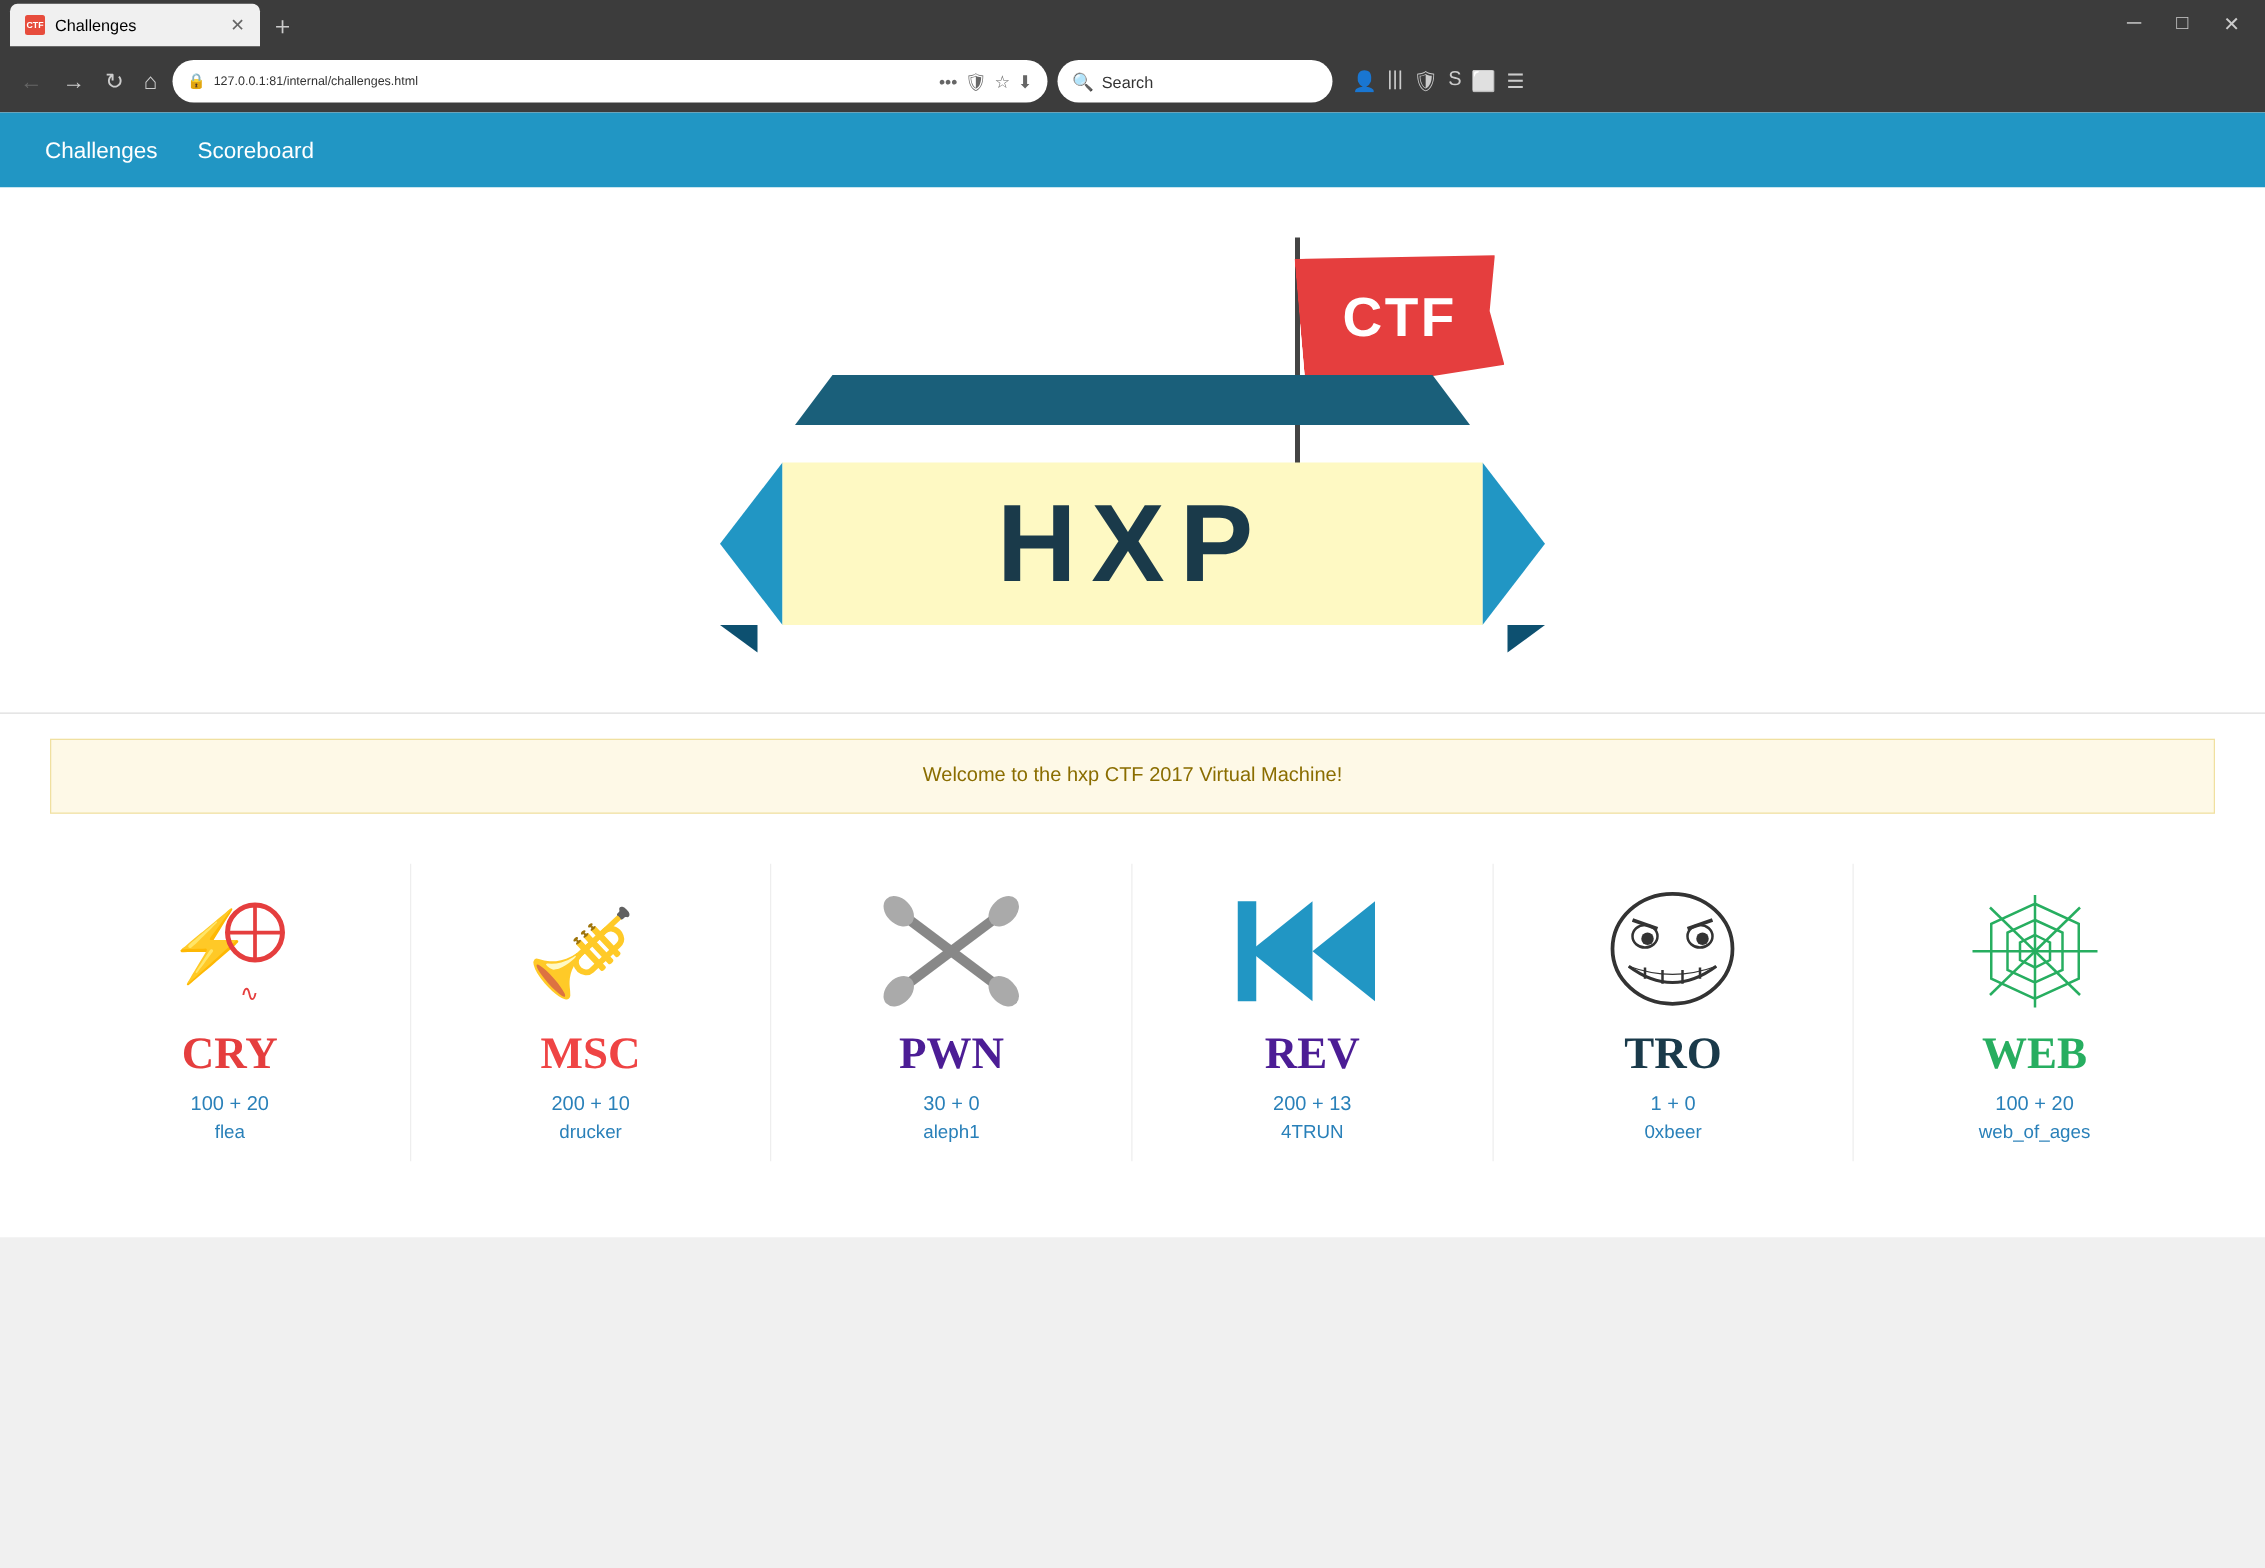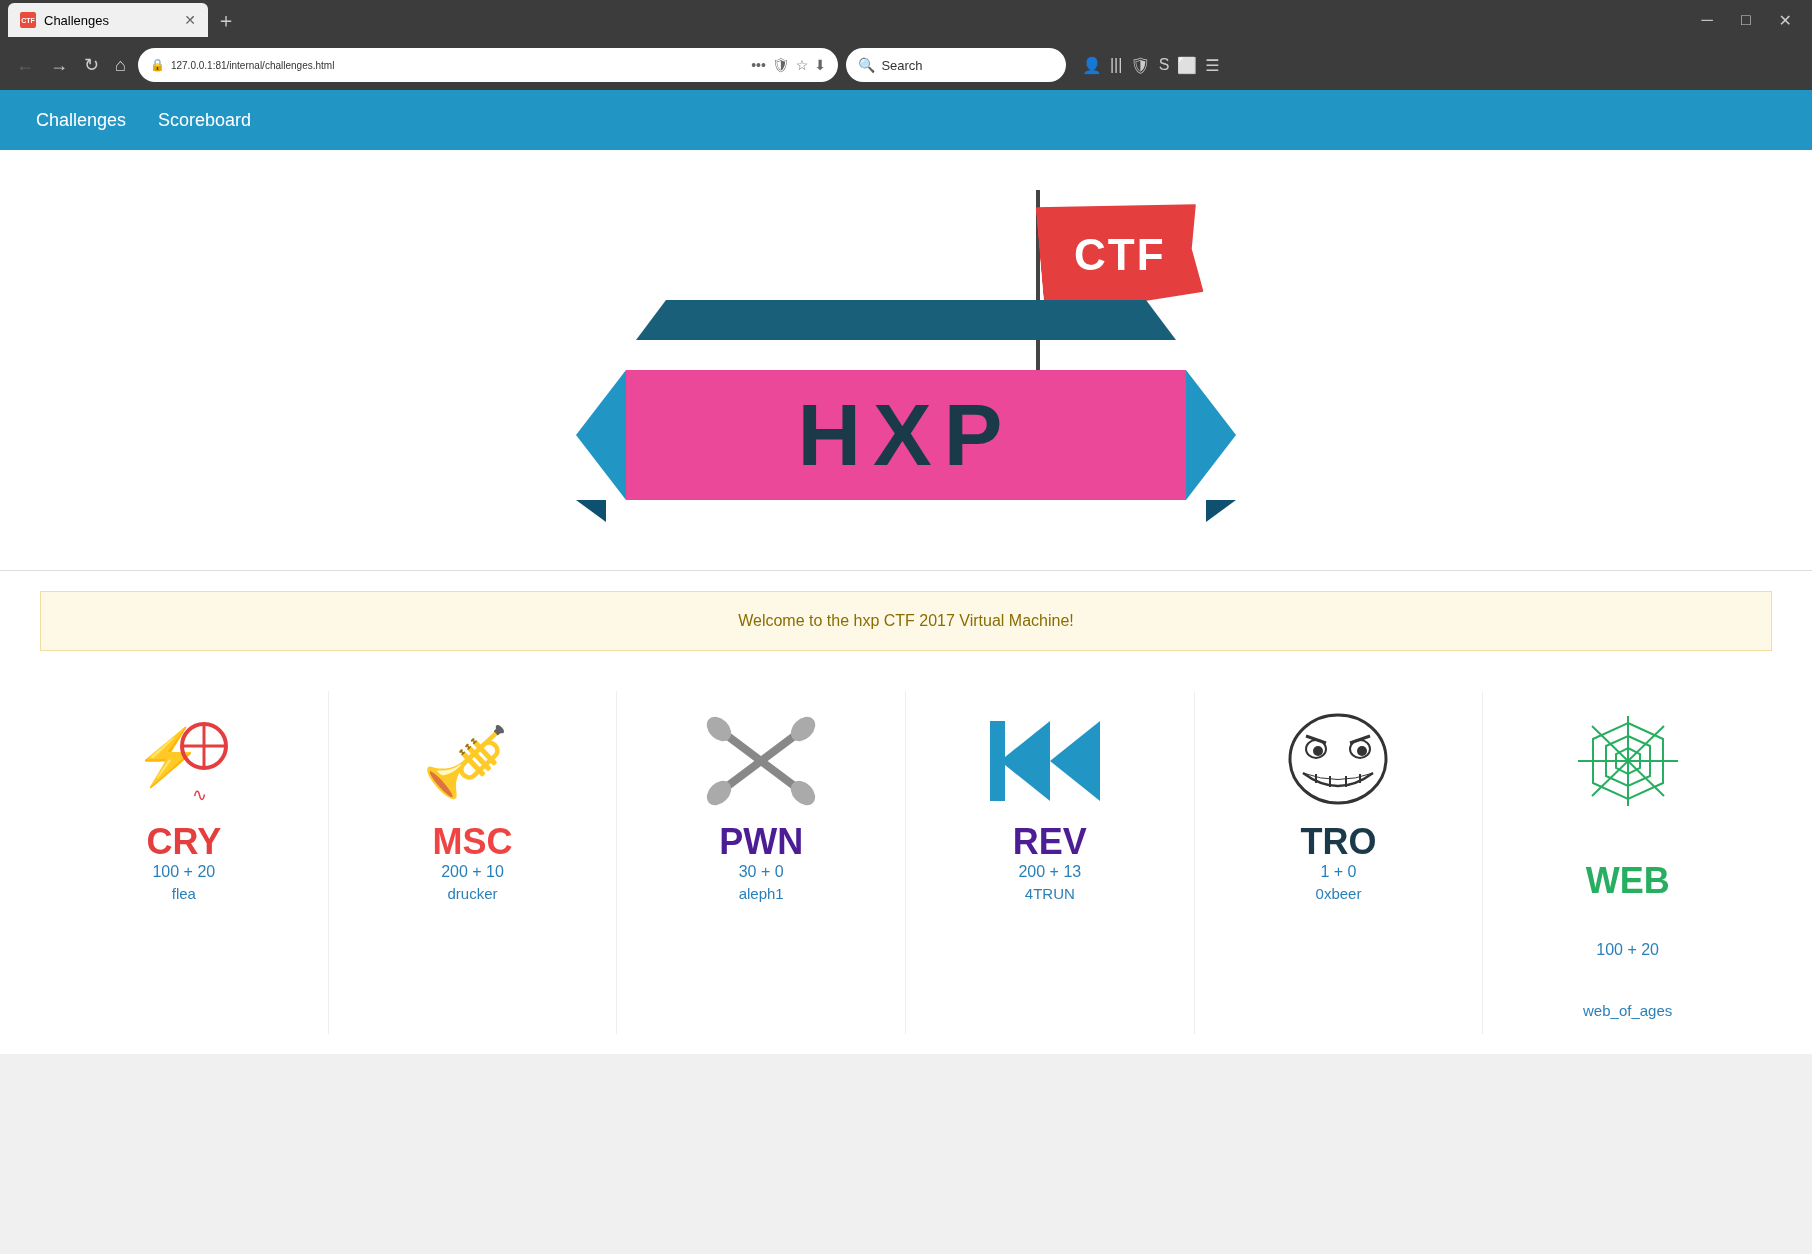--- a/index.html
+++ b/index.html
@@ -211,36 +211,36 @@
     }
 
     .challenge-card {
       display: flex;
       flex-direction: column;
       align-items: center;
       padding: 20px 10px 15px;
       border-right: 1px solid #eee;
       cursor: pointer;
     }
-    .challenge-card:last-child { border-right: none; gap: 39px; }
+    .challenge-card:last-child { border-right: none; }
 
     .challenge-icon {
       width: 120px;
       height: 100px;
       display: flex;
       align-items: center;
       justify-content: center;
       margin-bottom: 10px;
     }
 
     .challenge-name {
       font-size: 36px;
       font-weight: 900;
-      font-family: Liberation Sans, sans-serif;
-      margin-bottom: 0;
+      font-family: Liberation Serif, serif;
+      margin-bottom: 12px;
     }
     .challenge-score {
       font-size: 16px;
       color: #2980b9;
       margin-bottom: 4px;
     }
     .challenge-link {
       font-size: 15px;
       color: #2980b9;
       text-decoration: none;
@@ -324,21 +324,21 @@
       <div style="position:absolute; top:110px; left:50%; transform:translateX(-50%); width:540px; z-index:3;">
         <div style="background:#1a5f7a; height:40px; clip-path: polygon(30px 0, calc(100% - 30px) 0, 100% 100%, 0 100%);"></div>
       </div>
 
       <div style="position:absolute; bottom:10px; left:50%; transform:translateX(-50%); width:660px; z-index:2;">
 
         <div style="position:absolute; left:0; top:0; width:0; height:0; border-top:65px solid transparent; border-bottom:65px solid transparent; border-right:50px solid #2196c4; z-index:1;"></div>
 
         <div style="position:absolute; left:0; bottom:-22px; width:0; height:0; border-top:22px solid #0d5070; border-left:30px solid transparent; z-index:1;"></div>
 
-        <div style="background:#ec4899; height:130px; margin:0 50px; display:flex; align-items:center; justify-content:center; z-index:2; position:relative;">
+        <div style="background:#fef9c3; height:130px; margin:0 50px; display:flex; align-items:center; justify-content:center; z-index:2; position:relative;">
           <span style="font-size:88px; font-weight:900; color:#1a3a4a; letter-spacing:12px; font-family:'Arial Black',sans-serif;">HXP</span>
         </div>
 
         <div style="position:absolute; right:0; top:0; width:0; height:0; border-top:65px solid transparent; border-bottom:65px solid transparent; border-left:50px solid #2196c4; z-index:1;"></div>
 
         <div style="position:absolute; right:0; bottom:-22px; width:0; height:0; border-top:22px solid #0d5070; border-right:30px solid transparent; z-index:1;"></div>
       </div>
     </div>
 
   </div>

